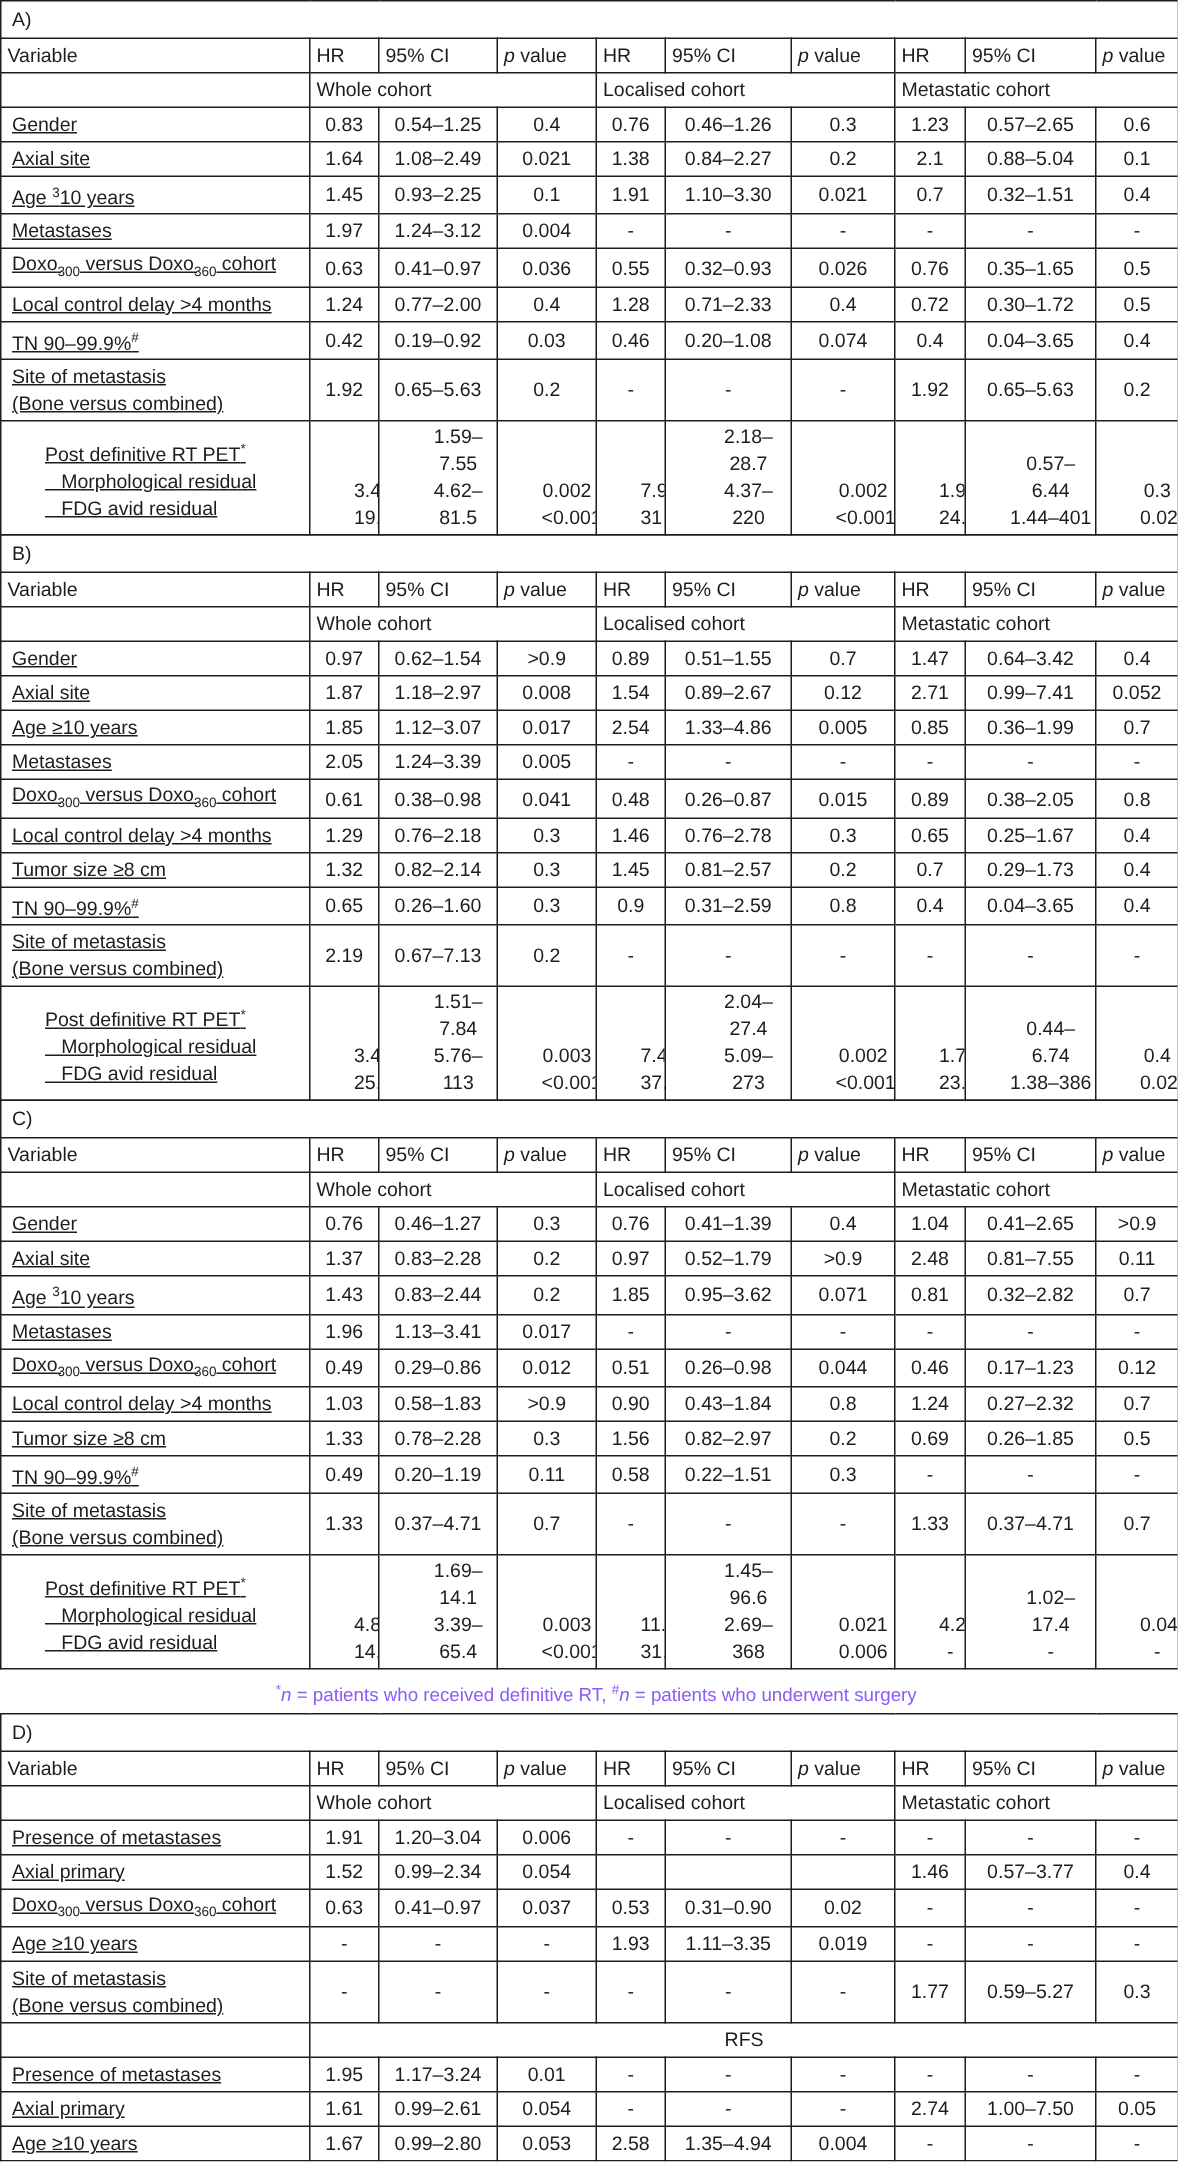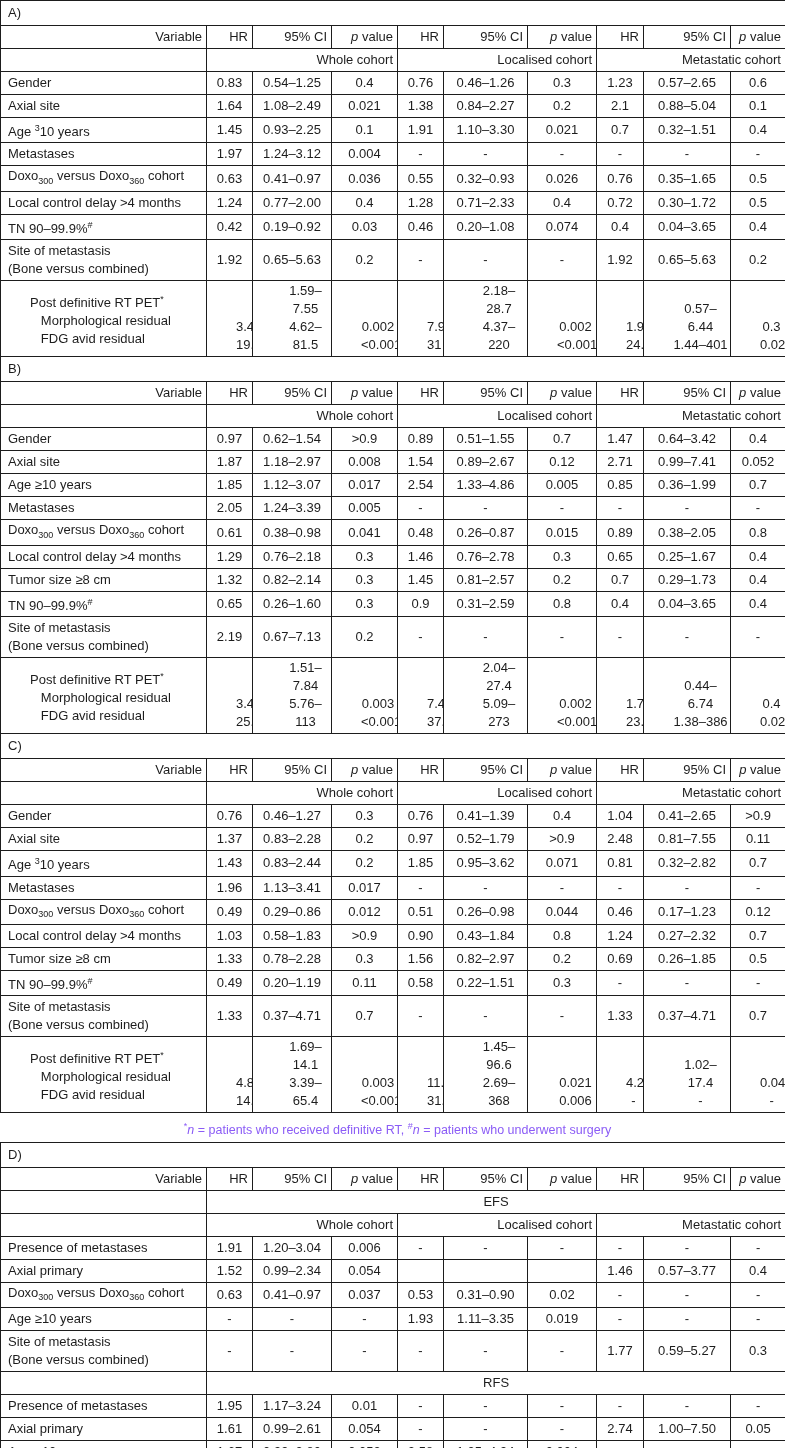--- a/index.html
+++ b/index.html
@@ -1,23 +1,23 @@
 <!DOCTYPE html>
 <html><head>
 <meta charset="utf-8">
 <style>
   html,body{margin:0;padding:0;background:#ffffff;}
   body{width:785px;font-family:"Liberation Sans",sans-serif;color:#1d1d1d;}
   table{border-collapse:collapse;table-layout:fixed;width:785px;border:1.5px solid #1d1d1d;}
   table + table, .footnote + table{margin-top:-1px;}
   td{border:1px solid #1d1d1d;font-size:13px;line-height:18px;height:20px;
      padding:1px 4px;vertical-align:middle;overflow:hidden;}
-  td.var{text-align:left;padding-left:7px;}
+  td.var{text-align:left;padding-left:7px;text-decoration:underline;}
   td.num{text-align:center;padding:1px 2px;}
-  td.head{text-align:right;}
+  td.head{text-align:left;}
   td.section-label{text-align:left;padding-left:7px;height:22px;}
   td.group-title{text-align:center;}
   tr.two-line td{height:38px;}
   tr.pet-row td{height:60px;padding-left:29px;}
   td.vbottom{vertical-align:bottom;padding-bottom:2px;}
   sub{font-size:9px;margin-top:41px;}
   sup{font-size:9px;}
   .footnote{font-size:12.5px;line-height:16px;padding:5px 2px 4px 12px;color:#8b5cf6;text-align:center;}
 </style>
 </head>
@@ -505,24 +505,20 @@
         <td class="head">HR</td>
         <td class="head">95% CI</td>
         <td class="head"><i>p</i> value</td>
         <td class="head">HR</td>
         <td class="head">95% CI</td>
         <td class="head"><i>p</i> value</td>
         <td class="head">HR</td>
         <td class="head">95% CI</td>
         <td class="head"><i>p</i> value</td>
       </tr>
-      <tr class="group-row">
-        <td class=""></td>
-        <td colspan="9" class="head group-title">EFS</td>
-      </tr>
       <tr class="cohort-row">
         <td class=""></td>
         <td colspan="3" class="head">Whole cohort</td>
         <td colspan="3" class="head">Localised cohort</td>
         <td colspan="3" class="head">Metastatic cohort</td>
       </tr>
       <tr>
         <td class="var">Presence of metastases</td>
         <td class="num">1.91</td>
         <td class="num">1.20–3.04</td>

